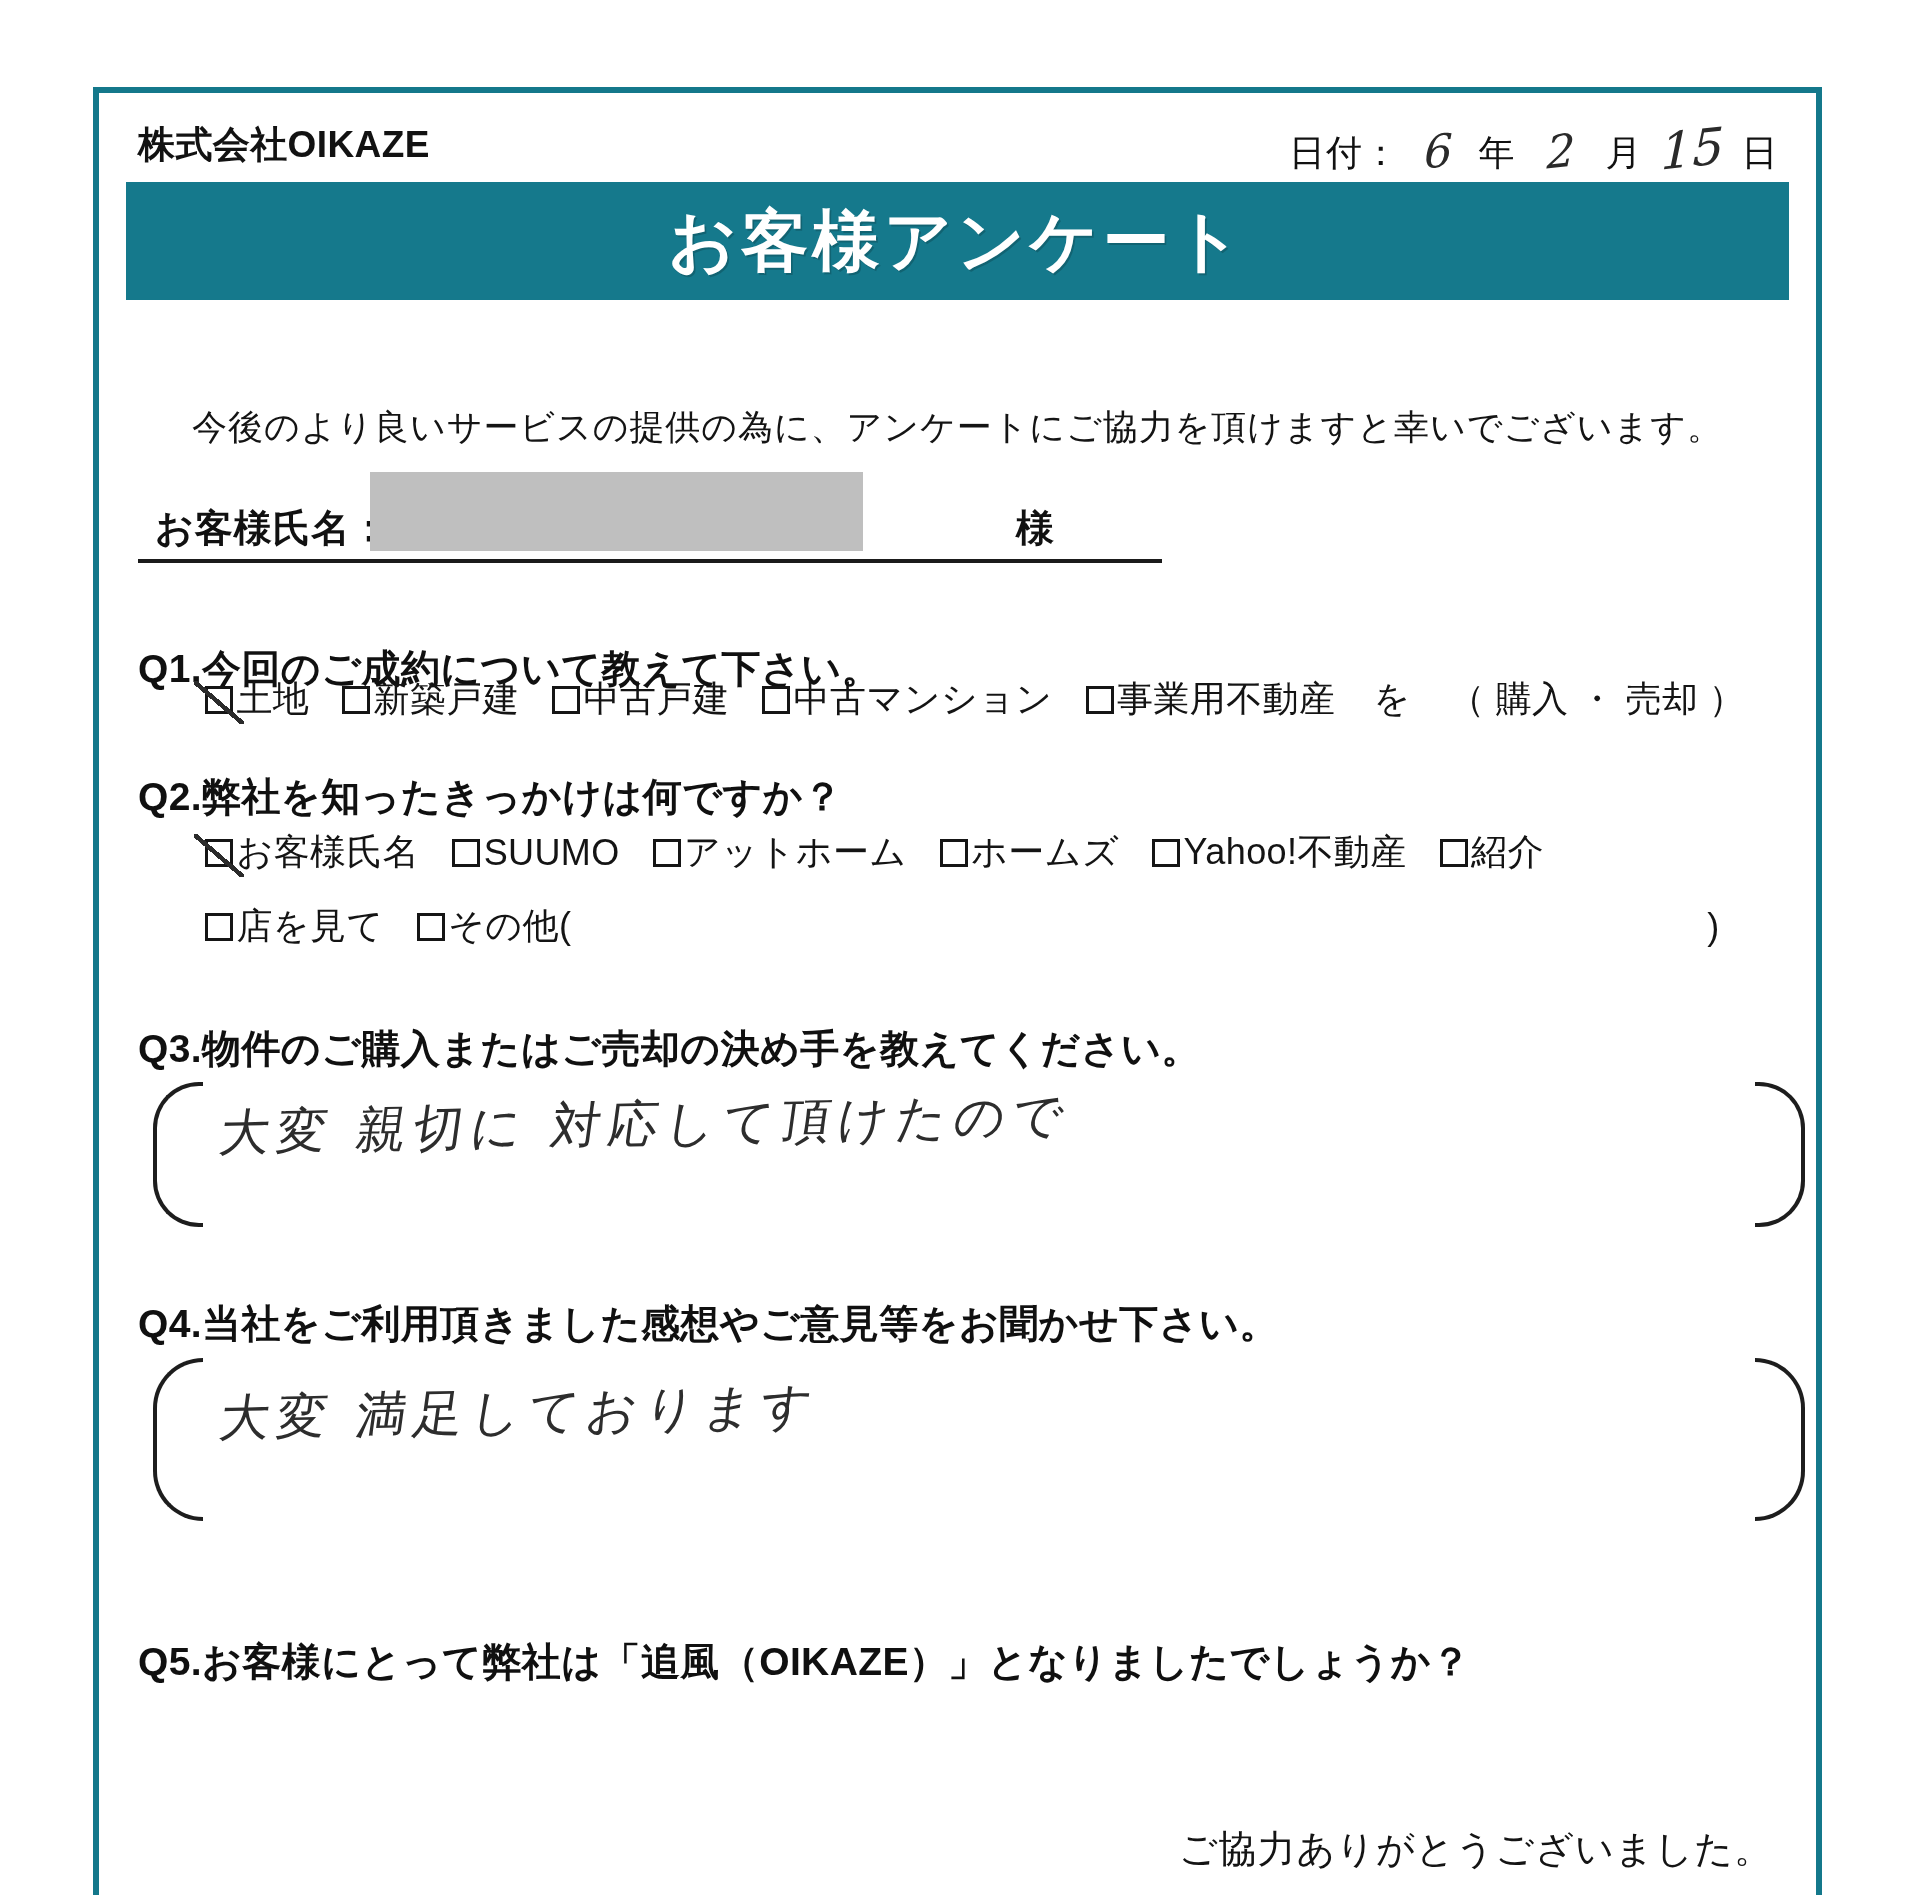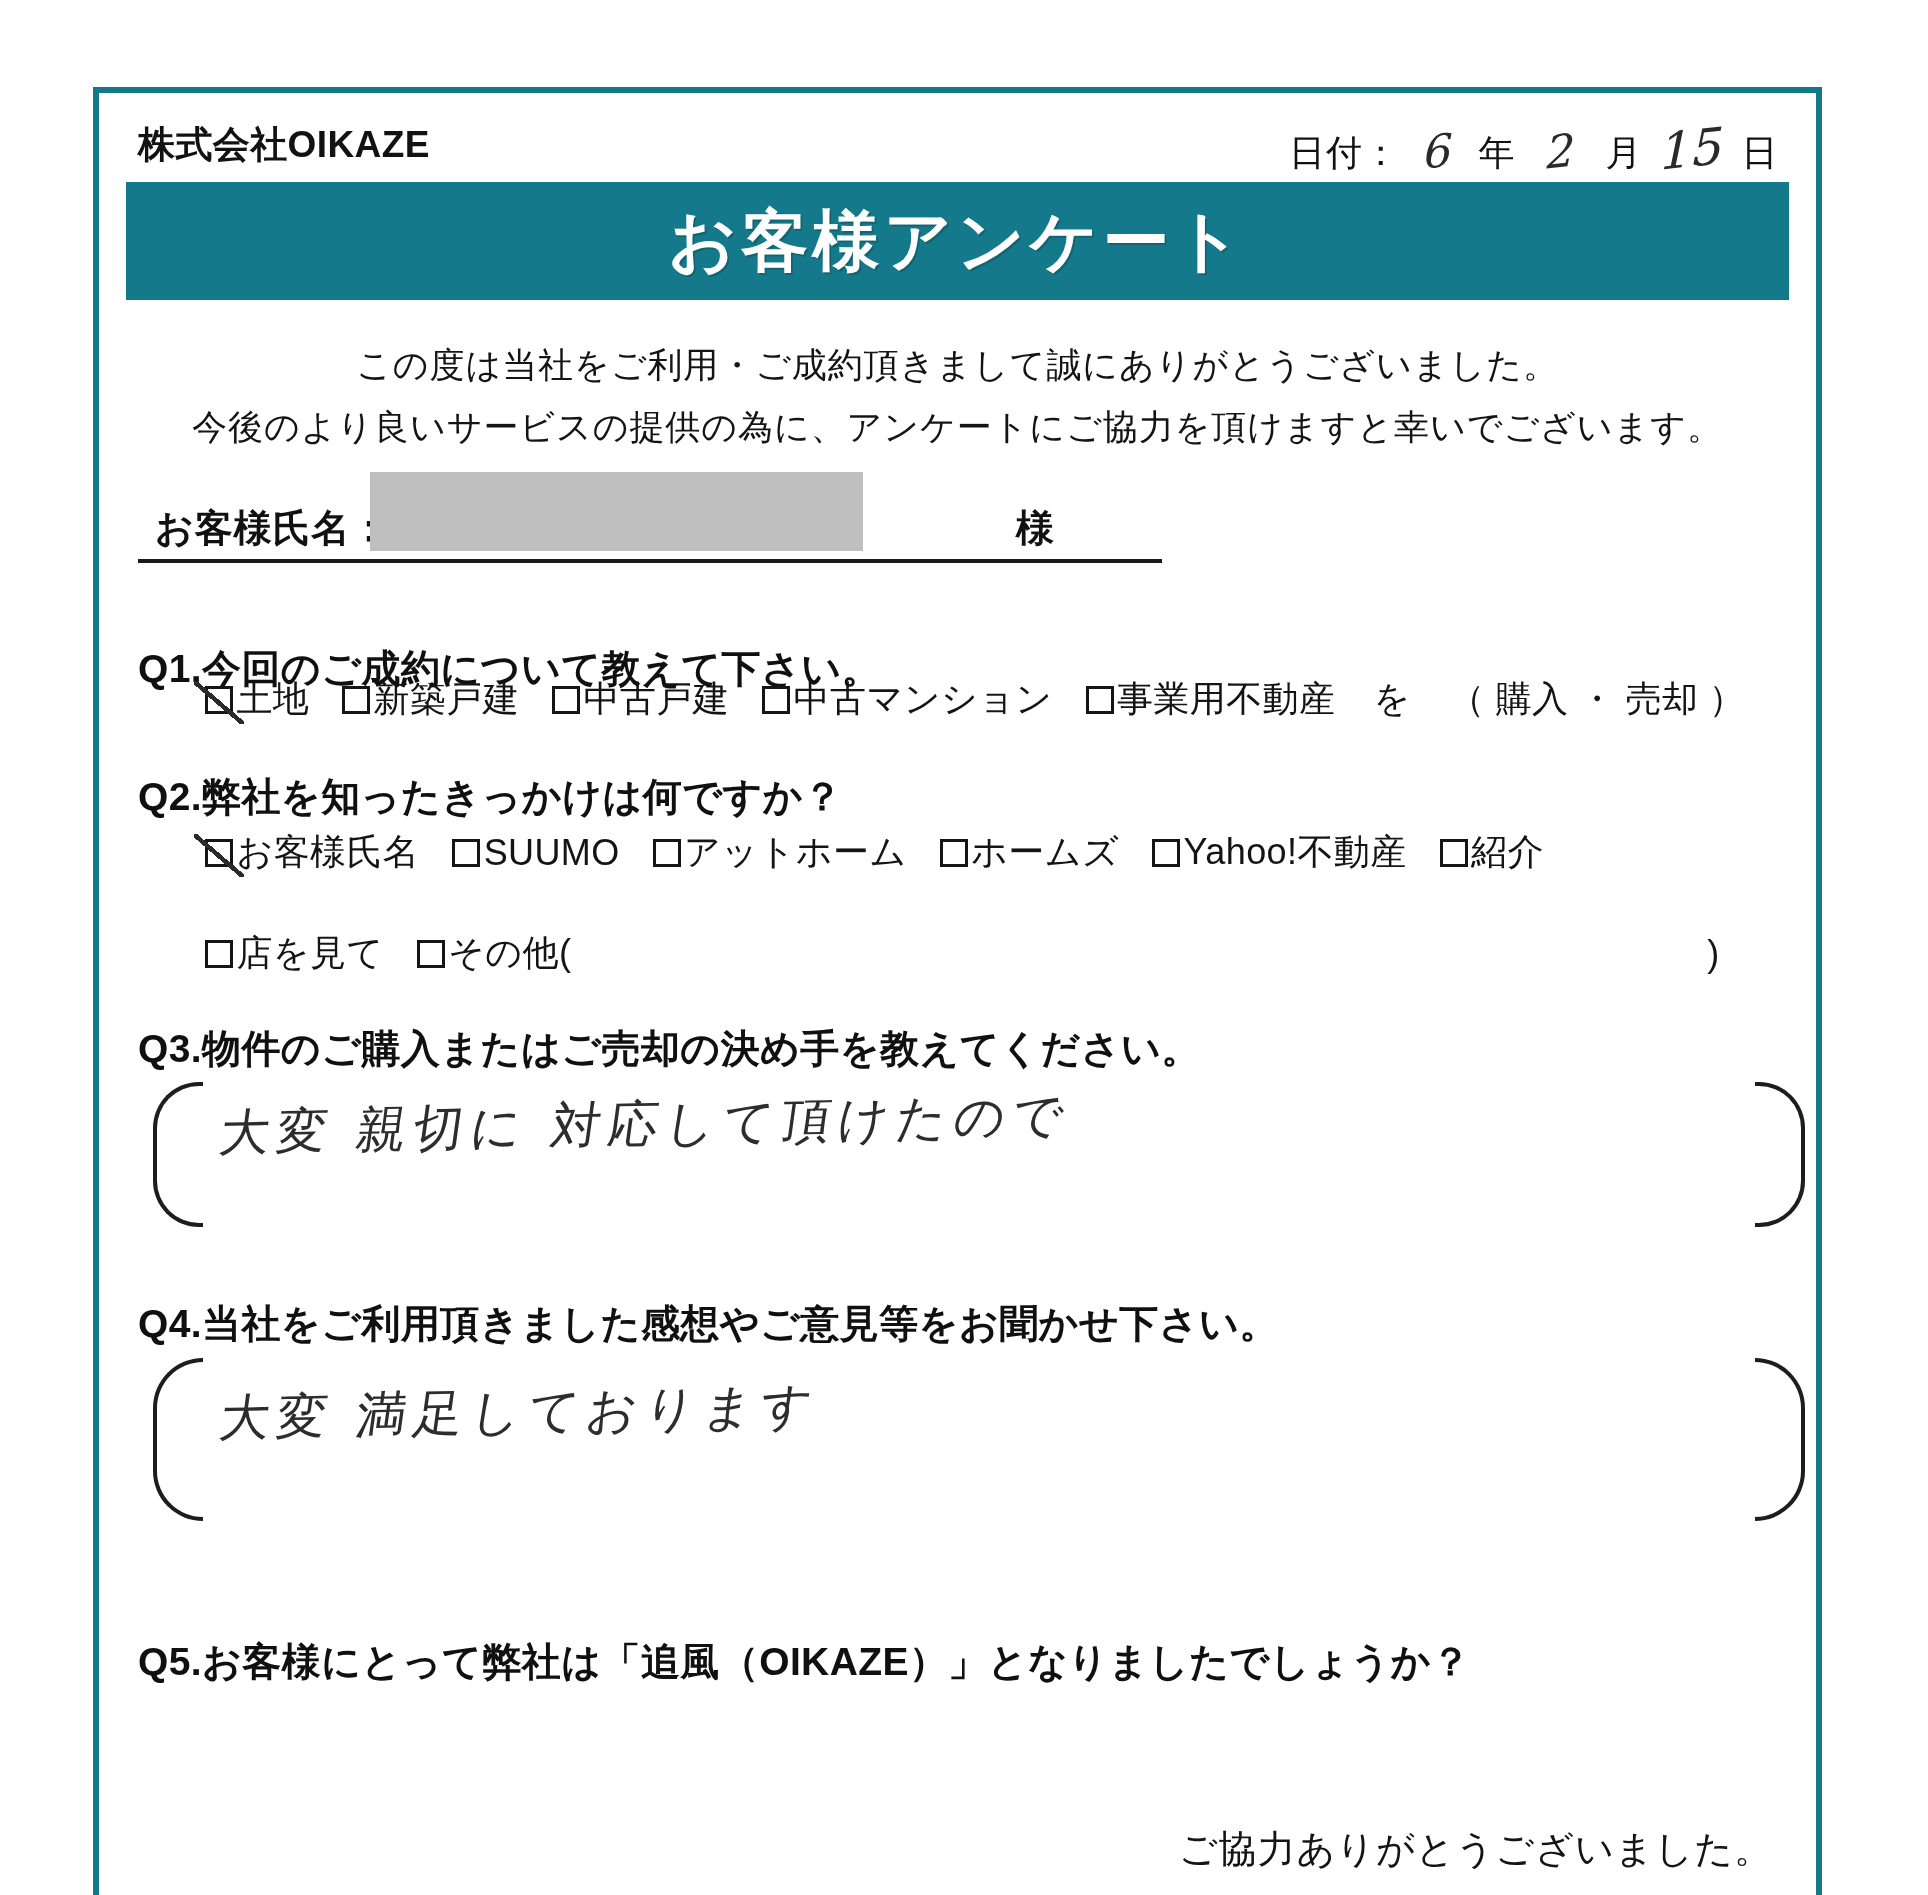--- a/index.html
+++ b/index.html
@@ -335,21 +335,20 @@
       <span class="date-unit">月</span>
       <span class="hand-slot hand-day">15</span>
       <span class="date-unit">日</span>
     </div>
   </div>
 
   <div id="title-banner">
     <span class="title-text">お客様アンケート</span>
   </div>
 
-  <div class="intro" id="intro-1">この度は当社をご利用・ご成約頂きまして誠にありがとうございました。</div>
   <div class="intro" id="intro-2">今後のより良いサービスの提供の為に、アンケートにご協力を頂けますと幸いでございます。</div>
 
   <div id="name-row">
     <span id="name-label">お客様氏名：</span>
     <div id="name-redaction"></div>
     <span id="name-honorific">様</span>
     <div id="name-underline"></div>
   </div>
 
   <div class="q-title" style="top:614px;margin-top:28px;">Q1.今回のご成約について教えて下さい。</div>
@@ -402,21 +401,21 @@
     <span class="opt">
       <span class="checkbox"></span>
       <span>Yahoo!不動産</span>
     </span>
     <span class="opt">
       <span class="checkbox"></span>
       <span>紹介</span>
     </span>
   </div>
 
-  <div class="opt-line" style="top:902px; width:1566px;margin-top:27px;">
+  <div class="opt-line" style="top:902px; width:1566px;">
     <span class="opt">
       <span class="checkbox"></span>
       <span>店を見て</span>
     </span>
     <span class="opt" style="flex:1 1 auto; margin-right:0;">
       <span class="checkbox"></span>
       <span>その他(</span>
       <span style="display:inline-block; min-width:1136px;"></span>
       <span>)</span>
     </span>

